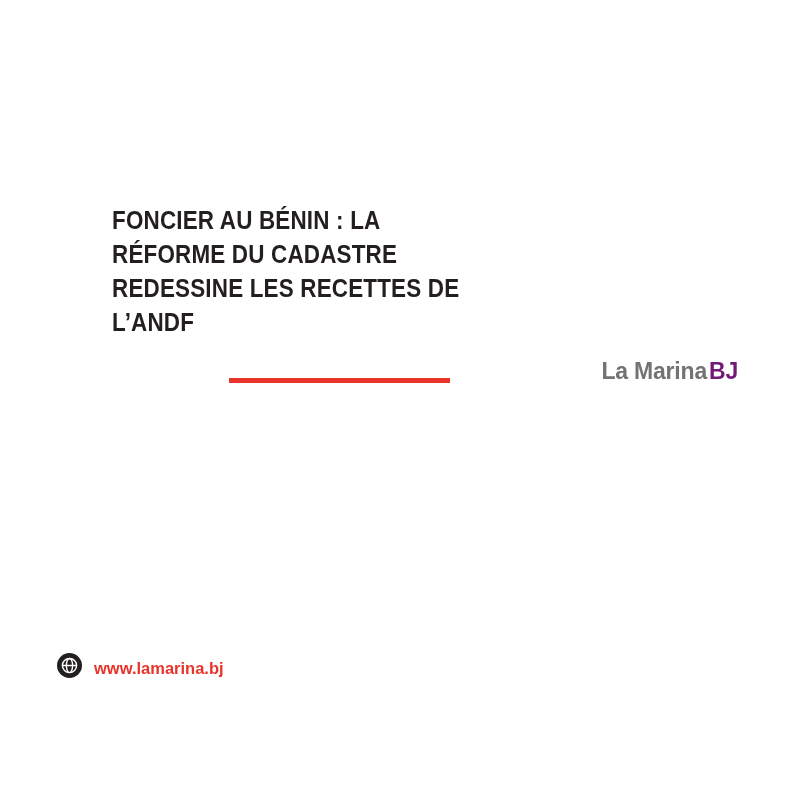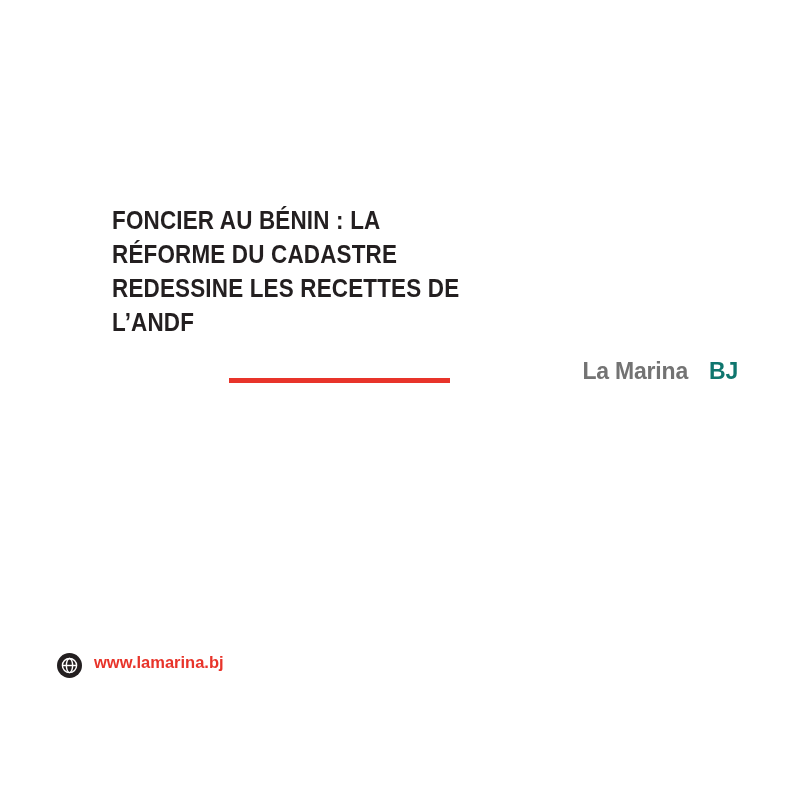--- a/index.html
+++ b/index.html
@@ -56,31 +56,31 @@
     top: 358px;
     font-size: 23px;
     font-weight: bold;
     letter-spacing: -0.2px;
     white-space: nowrap;
   }
   .brand .marina {
     color: #737373;
   }
   .brand .bj {
-    color: #0f766e;
-    margin-left: 21px;
+    color: #701a75;
+    margin-left: 2px;
   }
 
   
   .footer {
     position: absolute;
     left: 57px;
     top: 653px;
     display: flex;
-    align-items: flex-start;
+    align-items: flex-end;
     gap: 12px;
   }
   .globe {
     width: 25px;
     height: 25px;
     border-radius: 50%;
     background: #231f20;
     display: flex;
     align-items: center;
     justify-content: center;

